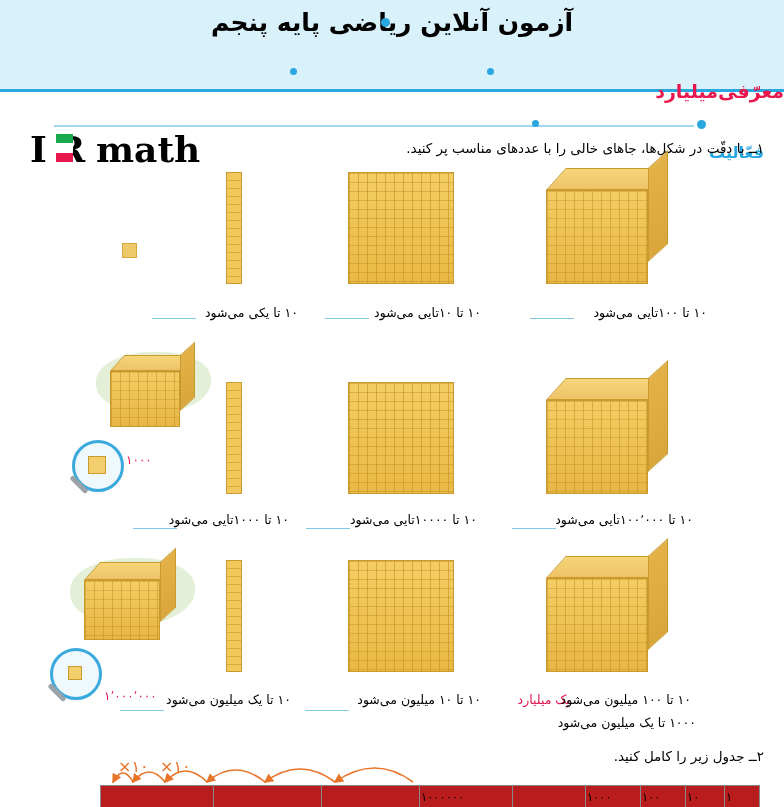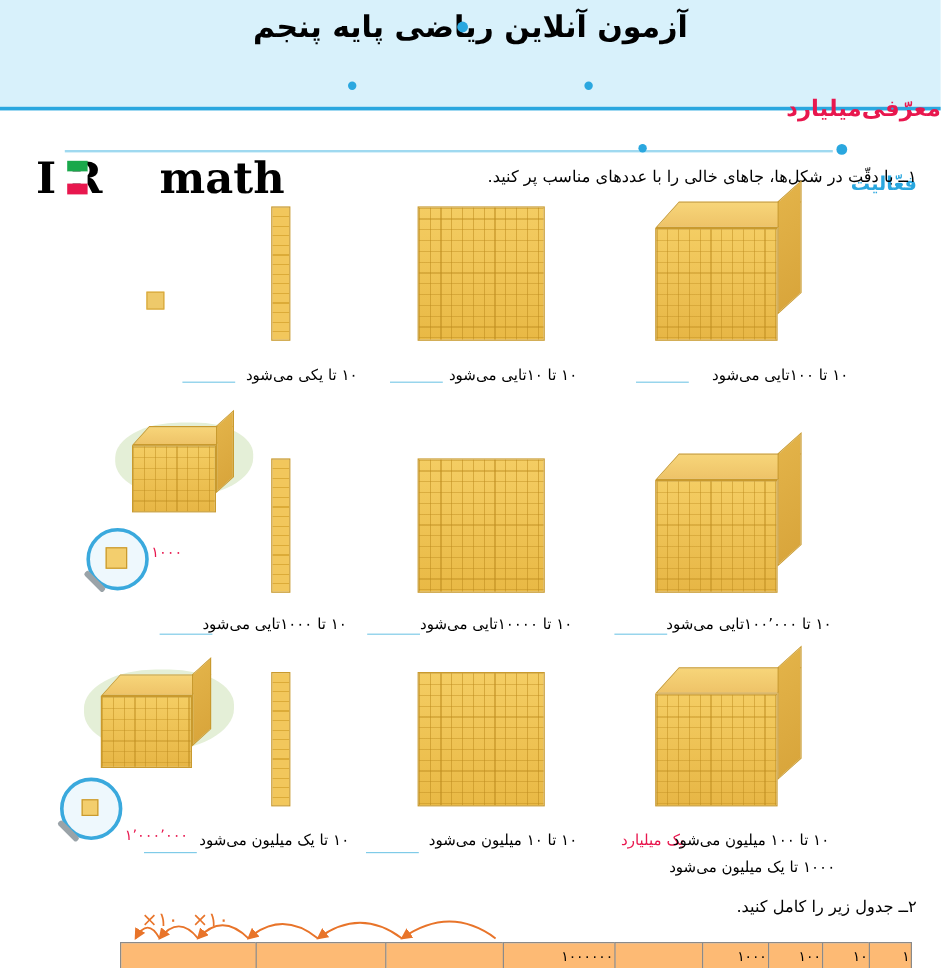--- a/index.html
+++ b/index.html
@@ -57,21 +57,21 @@
   .logo-flag{
     position:absolute;left:26px;top:6px;width:17px;height:28px;
   }
   .logo-flag i{display:block;height:9.3px;width:17px;}
   .logo-flag .g{background:#19a84b;}
   .logo-flag .w{background:#ffffff;}
   .logo-flag .r{background:#e8174e;}
   .logo-math{
     position:absolute;left:66px;top:0;
     font-family:"DejaVu Serif", serif;
-    font-size:36px;font-weight:bold;color:#000;margin-left:37px;
+    font-size:36px;font-weight:bold;color:#000;
   }
   .instr1{
     position:absolute;right:20px;top:140px;width:470px;
     font-size:13.5px;color:#000;direction:rtl;text-align:right;
   }
   .instr2{
     position:absolute;right:20px;top:748px;
     font-size:13.5px;color:#000;direction:rtl;text-align:right;
   }
   
@@ -136,22 +136,22 @@
   .lens-label{
     position:absolute;font-size:12px;color:#e8174e;direction:ltr;white-space:nowrap;
   }
   
   .tbl{
     position:absolute;left:100px;top:785px;
     border-collapse:collapse;direction:rtl;
   }
   .tbl td{
     border:1px solid #8a8a8a;height:20px;font-size:11.5px;
-    text-align:right;vertical-align:middle;color:#000;
-    background:#fdba74;
+    text-align:left;vertical-align:middle;color:#000;
+    background:#b91c1c;
   }
   .arrowsvg{position:absolute;left:95px;top:752px;}
   .x10{
     position:absolute;font-size:16px;color:#e8742a;direction:ltr;
   }
 </style>
 </head>
 <body>
 
 <div class="header">

